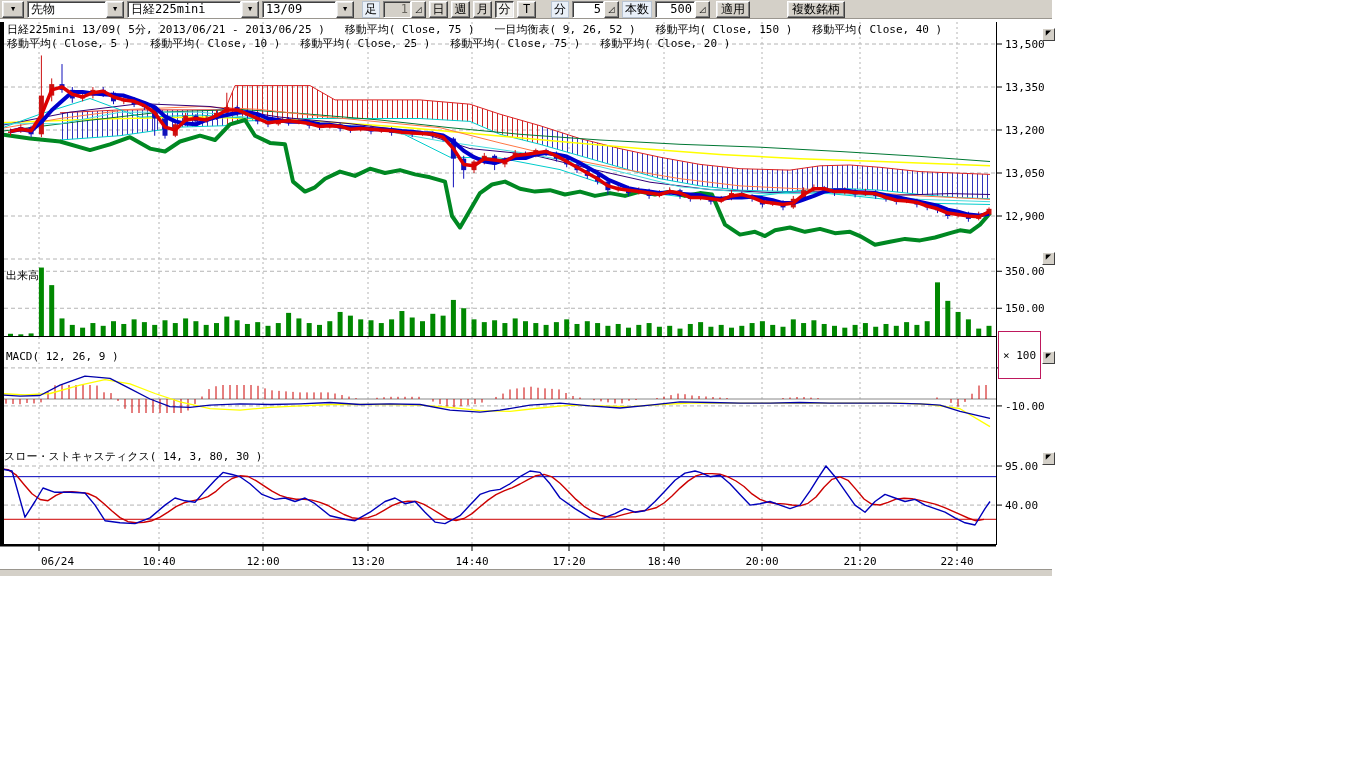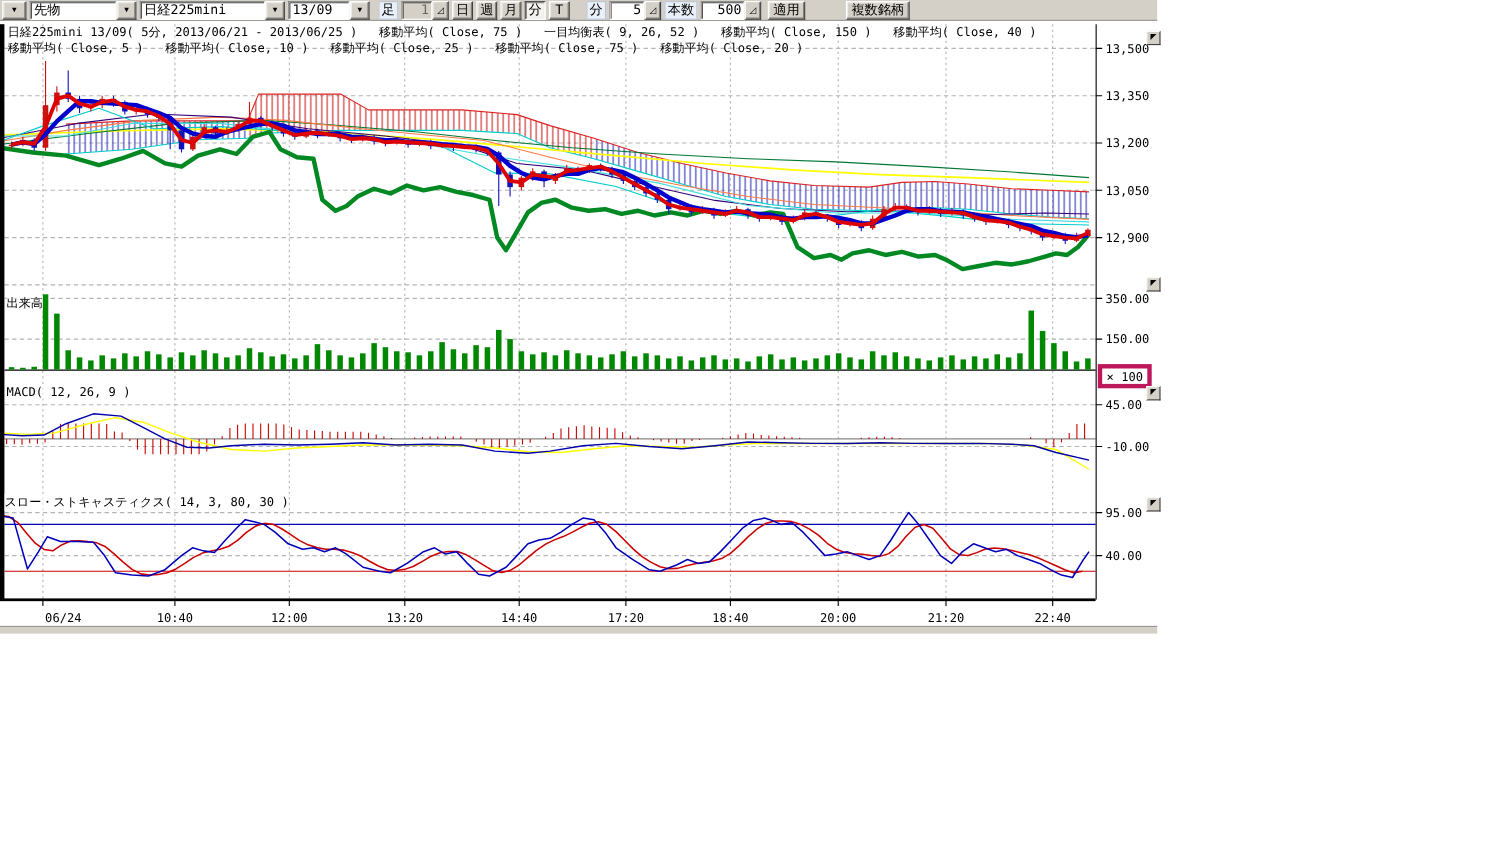--- a/index.html
+++ b/index.html
@@ -28,22 +28,22 @@
               padding:0 2px;}
   .spin .sbtn{width:13px;background:#d4d0c8;border:1px solid;border-color:#fff #404040 #404040 #fff;
               box-shadow:inset -1px -1px 0 #808080;display:flex;align-items:center;justify-content:center;
               font-size:8px;font-family:"DejaVu Sans",sans-serif;}
   .spin .sval.disabled{background:#d4d0c8;color:#6a675f;}
 
   
   #chart-svg{position:absolute;left:0;top:0;}
   .hdr{position:absolute;white-space:pre;font-size:11px;line-height:13px;color:#000;}
   .pane-label{position:absolute;white-space:pre;font-size:11px;color:#000;background:rgba(255,255,255,0.6);}
-  #mult-box{position:absolute;left:998px;top:331px;border:4px solid #be185d;background:#fff;
-            font-size:11px;padding:0 4px;height:14px;display:flex;align-items:center;}
+  #mult-box{position:absolute;left:998px;top:331px;border:1px solid #be185d;background:#fff;
+            font-size:11px;padding:16px 4px;height:14px;display:flex;align-items:center;}
   .corner-btn{position:absolute;width:11px;height:11px;background:#d4d0c8;
               border:1px solid;border-color:#fff #404040 #404040 #fff;
               font-size:7px;line-height:9px;text-align:center;color:#000;
               font-family:"DejaVu Sans",sans-serif;}
   #bottom-strip{position:absolute;left:0;top:569px;width:1052px;height:6px;background:#d4d0c8;
                 border-top:1px solid #9a968f;}
 </style>
 </head>
 <body>
 
@@ -54,21 +54,21 @@
       <div class="drop-btn" style="flex:1;">▼</div>
     </div>
     <div class="combo" style="width:97px;">
       <div class="val" style="flex:1;">先物</div>
       <div class="drop-btn">▼</div>
     </div>
     <div class="combo" style="width:132px;">
       <div class="val" style="flex:1;">日経225mini</div>
       <div class="drop-btn">▼</div>
     </div>
-    <div class="combo" style="width:74px;">
+    <div class="combo" style="width:92px;">
       <div class="val" style="flex:1;">13/09</div>
       <div class="drop-btn">▼</div>
     </div>
     <div class="chip" style="margin-left:5px;">足</div>
     <div class="spin">
       <div class="sval disabled" style="width:22px;">1</div>
       <div class="sbtn">◿</div>
     </div>
     <div class="w95-btn" style="width:19px;padding:0;">日</div>
     <div class="w95-btn" style="width:19px;padding:0;">週</div>

